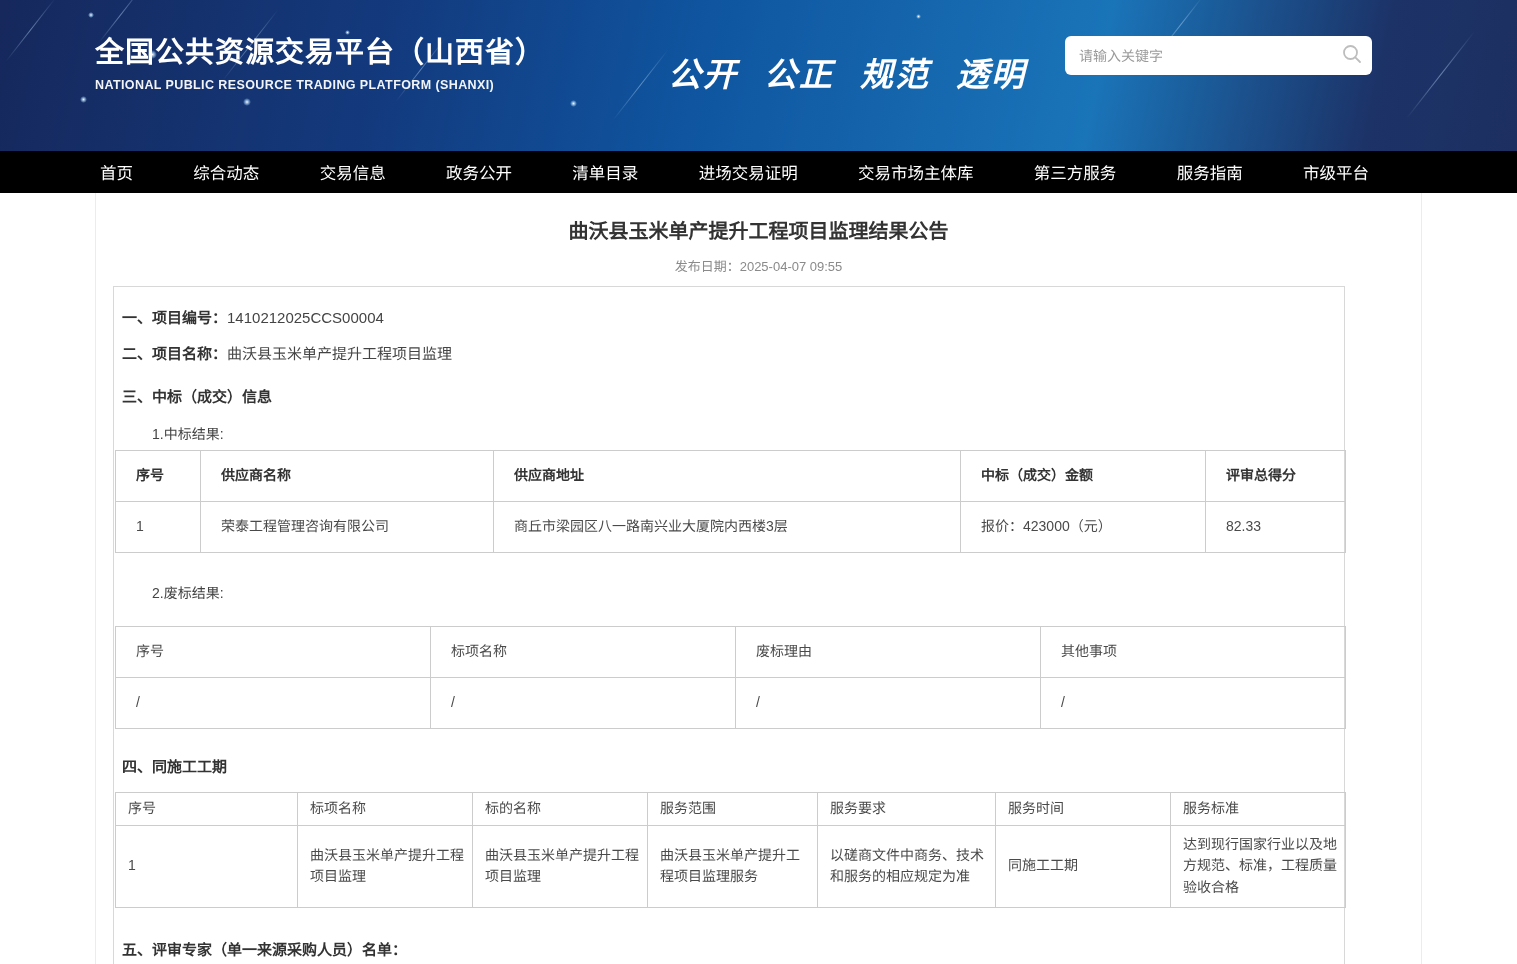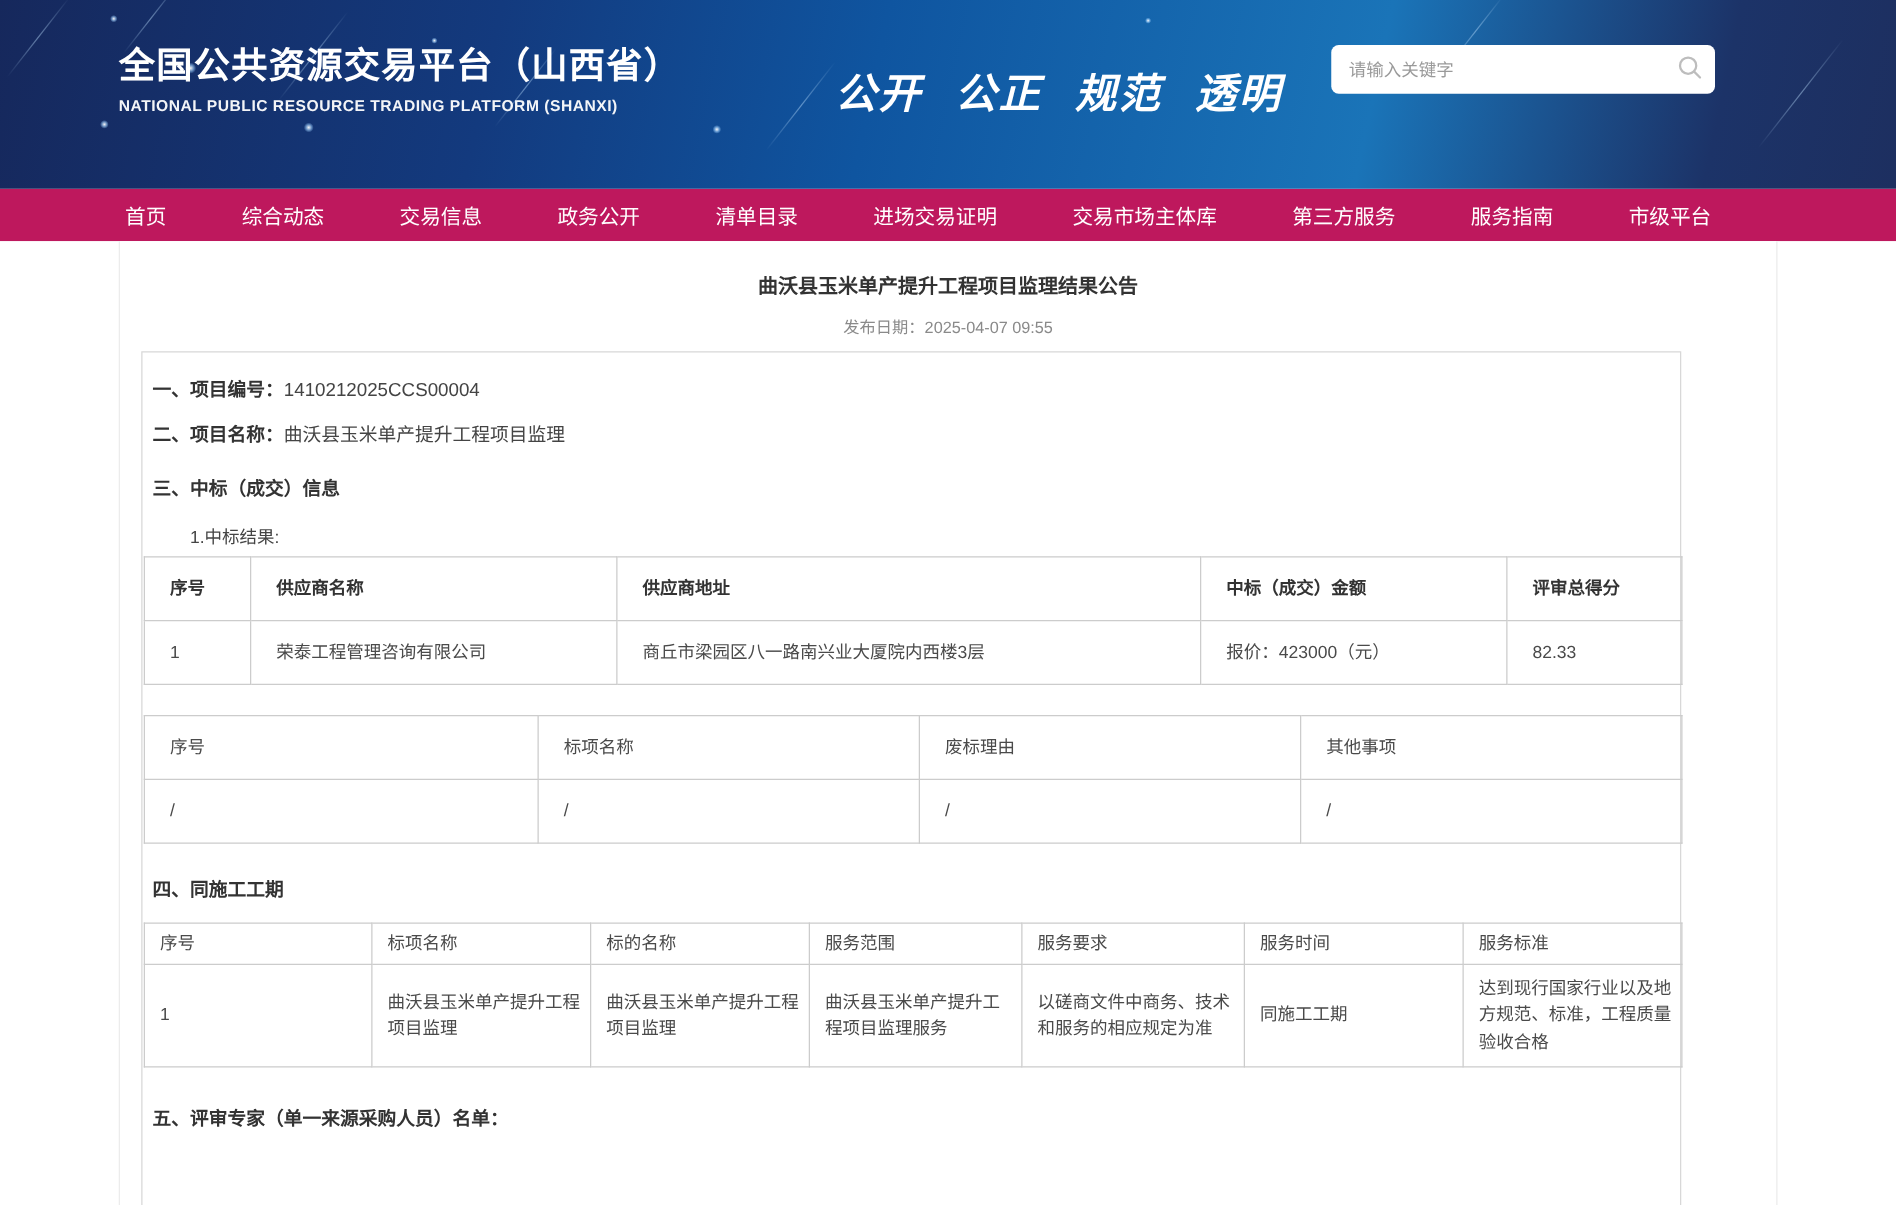--- a/index.html
+++ b/index.html
@@ -23,30 +23,30 @@
   .search-box{ position:absolute; left:1065px; top:36px; width:307px; height:39px;
     background:#fff; border-radius:6px; display:flex; align-items:center; }
   .search-input{ flex:1; border:none; outline:none; background:transparent;
     font-size:14px; padding:0 8px 0 14px; color:#333;
     font-family:"Liberation Sans","DejaVu Sans",sans-serif; }
   .search-input::placeholder{ color:#9a9a9a; }
   .search-btn{ width:40px; height:100%; border:none; background:transparent; cursor:pointer;
     display:flex; align-items:center; justify-content:center; }
 
   
-  .main-nav{ width:100%; height:42px; background:#be185d;
+  .main-nav{ width:100%; height:42px; background:#000000;
     display:flex; align-items:center; justify-content:space-between;
     padding:0 148px 0 100px; }
   .nav-item{ color:#fff; font-size:16.5px; text-decoration:none; white-space:nowrap; cursor:pointer; }
 
   
   .page-wrap{ position:relative; width:100%; height:804px; background:#fff; }
   .content-card{ position:absolute; left:95px; top:0; width:1327px; height:100%;
     border-left:1px solid #ececec; border-right:1px solid #ececec; background:#fff; padding:0 17px; }
-  .announce-title{ margin-top:22px; text-align:center; font-size:16px; font-weight:bold; color:#333; }
+  .announce-title{ margin-top:22px; text-align:center; font-size:20px; font-weight:bold; color:#333; }
   .announce-date{ margin-top:12px; text-align:center; font-size:13px; color:#8a8a8a; }
   .detail-box{ margin-top:11px; border:1px solid #d8d8d8; width:1232px; min-height:730px;
     padding:6px 0 40px 0; color:#404040; }
   .sec-line{ font-size:15px; color:#333; margin:14px 0 0 8px; line-height:22px; }
   .sec-label{ font-weight:bold; }
   .sec-value{ font-weight:normal; color:#444; }
   .sec-heading{ font-size:15px; font-weight:bold; color:#333; margin:21px 0 0 8px; line-height:22px; }
   .sub-label{ font-size:14px; color:#444; margin:15px 0 0 38px; }
   .sub-label2{ font-size:14px; color:#444; margin:23px 0 0 17px; }
 
@@ -156,20 +156,21 @@
           <tr>
             <td>1</td>
             <td>荣泰工程管理咨询有限公司</td>
             <td>商丘市梁园区八一路南兴业大厦院内西楼3层</td>
             <td>报价：423000（元）</td>
             <td>82.33</td>
           </tr>
         </tbody>
       </table>
 
+      <div class="sub-label" style="margin-top:29px;">2.废标结果:</div>
 
       <table class="tbl-rejected" style="margin-top:24px;">
         <colgroup>
             <col style="width:315px">
             <col style="width:305px">
             <col style="width:305px">
             <col style="width:305px">
           </colgroup>
         <thead>
           <tr>

